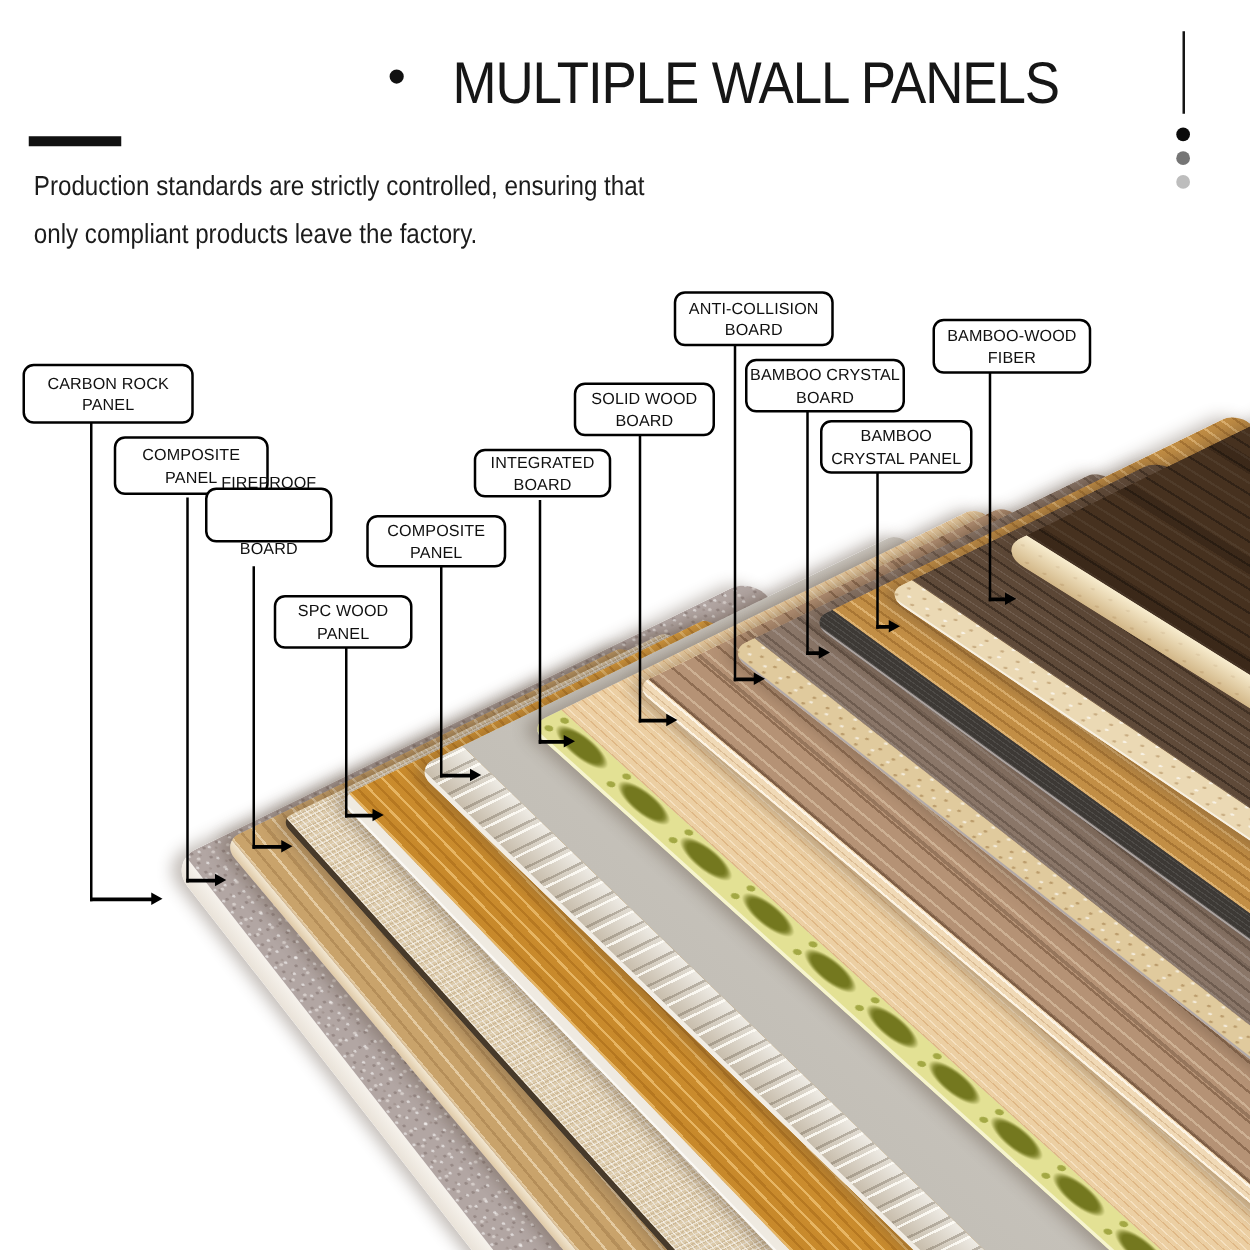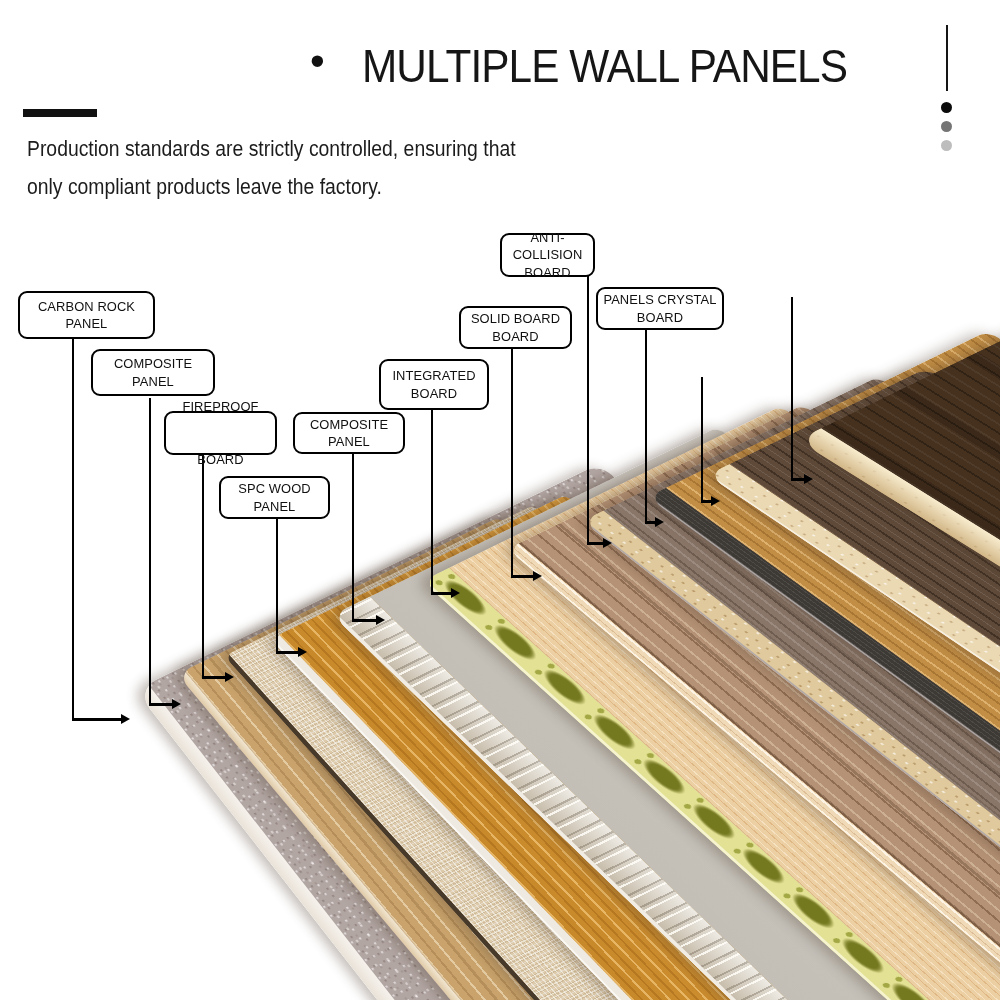--- a/index.html
+++ b/index.html
@@ -174,72 +174,80 @@
       <div class="lead-v" style="left: 148.75px; top: 398px; width: 2.5px; height: 307.5px;"></div>
       <div class="lead-h" style="left: 148.75px; top: 703px; width: 24.25px; height: 2.5px;"></div>
       <div class="lead-arrow" style="left: 172px; top: 699.25px;"></div>
       <div class="callout" style="left: 91px; top: 349px; width: 124px; height: 47px;">
         <span>COMPOSITE</span>
         <span>PANEL</span>
       </div>
       <div class="lead-v" style="left: 201.75px; top: 453px; width: 2.5px; height: 225.5px;"></div>
       <div class="lead-h" style="left: 201.75px; top: 676px; width: 24.25px; height: 2.5px;"></div>
       <div class="lead-arrow" style="left: 225px; top: 672.25px;"></div>
-      <div class="callout" style="left: 164px; top: 411px; width: 113px; height: 44px; gap: 36px;">
+      <div class="callout" style="left: 164px; top: 390px; width: 102px; height: 44px; gap: 36px;">
         <span>FIREPROOF</span>
         <span>BOARD</span>
       </div>
       <div class="lead-v" style="left: 275.75px; top: 517px; width: 2.5px; height: 136.5px;"></div>
       <div class="lead-h" style="left: 275.75px; top: 651px; width: 23.25px; height: 2.5px;"></div>
       <div class="lead-arrow" style="left: 298px; top: 647.25px;"></div>
       <div class="callout" style="left: 219px; top: 476px; width: 111px; height: 43px;">
         <span>SPC WOOD</span>
         <span>PANEL</span>
       </div>
       <div class="lead-v" style="left: 351.75px; top: 452px; width: 2.5px; height: 169.5px;"></div>
       <div class="lead-h" style="left: 351.75px; top: 619px; width: 25.25px; height: 2.5px;"></div>
       <div class="lead-arrow" style="left: 376px; top: 615.25px;"></div>
       <div class="callout" style="left: 293px; top: 412px; width: 112px; height: 42px;">
         <span>COMPOSITE</span>
         <span>PANEL</span>
       </div>
       <div class="lead-v" style="left: 430.75px; top: 400px; width: 2.5px; height: 194.5px;"></div>
       <div class="lead-h" style="left: 430.75px; top: 592px; width: 21.25px; height: 2.5px;"></div>
       <div class="lead-arrow" style="left: 451px; top: 588.25px;"></div>
-      <div class="callout" style="left: 379px; top: 359px; width: 110px; height: 51px;">
+      <div class="callout" style="left: 379px; top: 359px; width: 110px; height: 39px;">
         <span>INTEGRATED</span>
         <span>BOARD</span>
       </div>
       <div class="lead-v" style="left: 510.75px; top: 347px; width: 2.5px; height: 230.5px;"></div>
       <div class="lead-h" style="left: 510.75px; top: 575px; width: 23.25px; height: 2.5px;"></div>
       <div class="lead-arrow" style="left: 533px; top: 571.25px;"></div>
       <div class="callout" style="left: 459px; top: 306px; width: 113px; height: 43px;">
-        <span>SOLID BOARD</span>
+        <span>SOLID WOOD</span>
         <span>BOARD</span>
       </div>
       <div class="lead-v" style="left: 586.75px; top: 275px; width: 2.5px; height: 269.5px;"></div>
       <div class="lead-h" style="left: 586.75px; top: 542px; width: 17.25px; height: 2.5px;"></div>
       <div class="lead-arrow" style="left: 603px; top: 538.25px;"></div>
-      <div class="callout" style="left: 500px; top: 233px; width: 95px; height: 44px;">
+      <div class="callout" style="left: 539px; top: 233px; width: 128px; height: 44px;">
         <span>ANTI-COLLISION</span>
         <span>BOARD</span>
       </div>
       <div class="lead-v" style="left: 644.75px; top: 328px; width: 2.5px; height: 195.5px;"></div>
       <div class="lead-h" style="left: 644.75px; top: 521px; width: 11.25px; height: 2.5px;"></div>
       <div class="lead-arrow" style="left: 655px; top: 517.25px;"></div>
       <div class="callout" style="left: 596px; top: 287px; width: 128px; height: 43px;">
-        <span>PANELS CRYSTAL</span>
+        <span>BAMBOO CRYSTAL</span>
         <span>BOARD</span>
       </div>
       <div class="lead-v" style="left: 700.75px; top: 377px; width: 2.5px; height: 125.5px;"></div>
       <div class="lead-h" style="left: 700.75px; top: 500px; width: 11.25px; height: 2.5px;"></div>
       <div class="lead-arrow" style="left: 711px; top: 496.25px;"></div>
+      <div class="callout" style="left: 656px; top: 336px; width: 122px; height: 43px;">
+        <span>BAMBOO</span>
+        <span>CRYSTAL PANEL</span>
+      </div>
       <div class="lead-v" style="left: 790.75px; top: 297px; width: 2.5px; height: 183.5px;"></div>
       <div class="lead-h" style="left: 790.75px; top: 478px; width: 14.25px; height: 2.5px;"></div>
       <div class="lead-arrow" style="left: 804px; top: 474.25px;"></div>
+      <div class="callout" style="left: 746px; top: 255px; width: 127px; height: 44px;">
+        <span>BAMBOO-WOOD</span>
+        <span>FIBER</span>
+      </div>
     </div>
 
   <div class="count-underline"></div>
   <span class="bullet">•</span>
   <h1 class="title">MULTIPLE WALL PANELS</h1>
   <div class="desc">
     <span>Production standards are strictly controlled, ensuring that</span><br>
     <span>only compliant products leave the factory.</span>
   </div>
 

